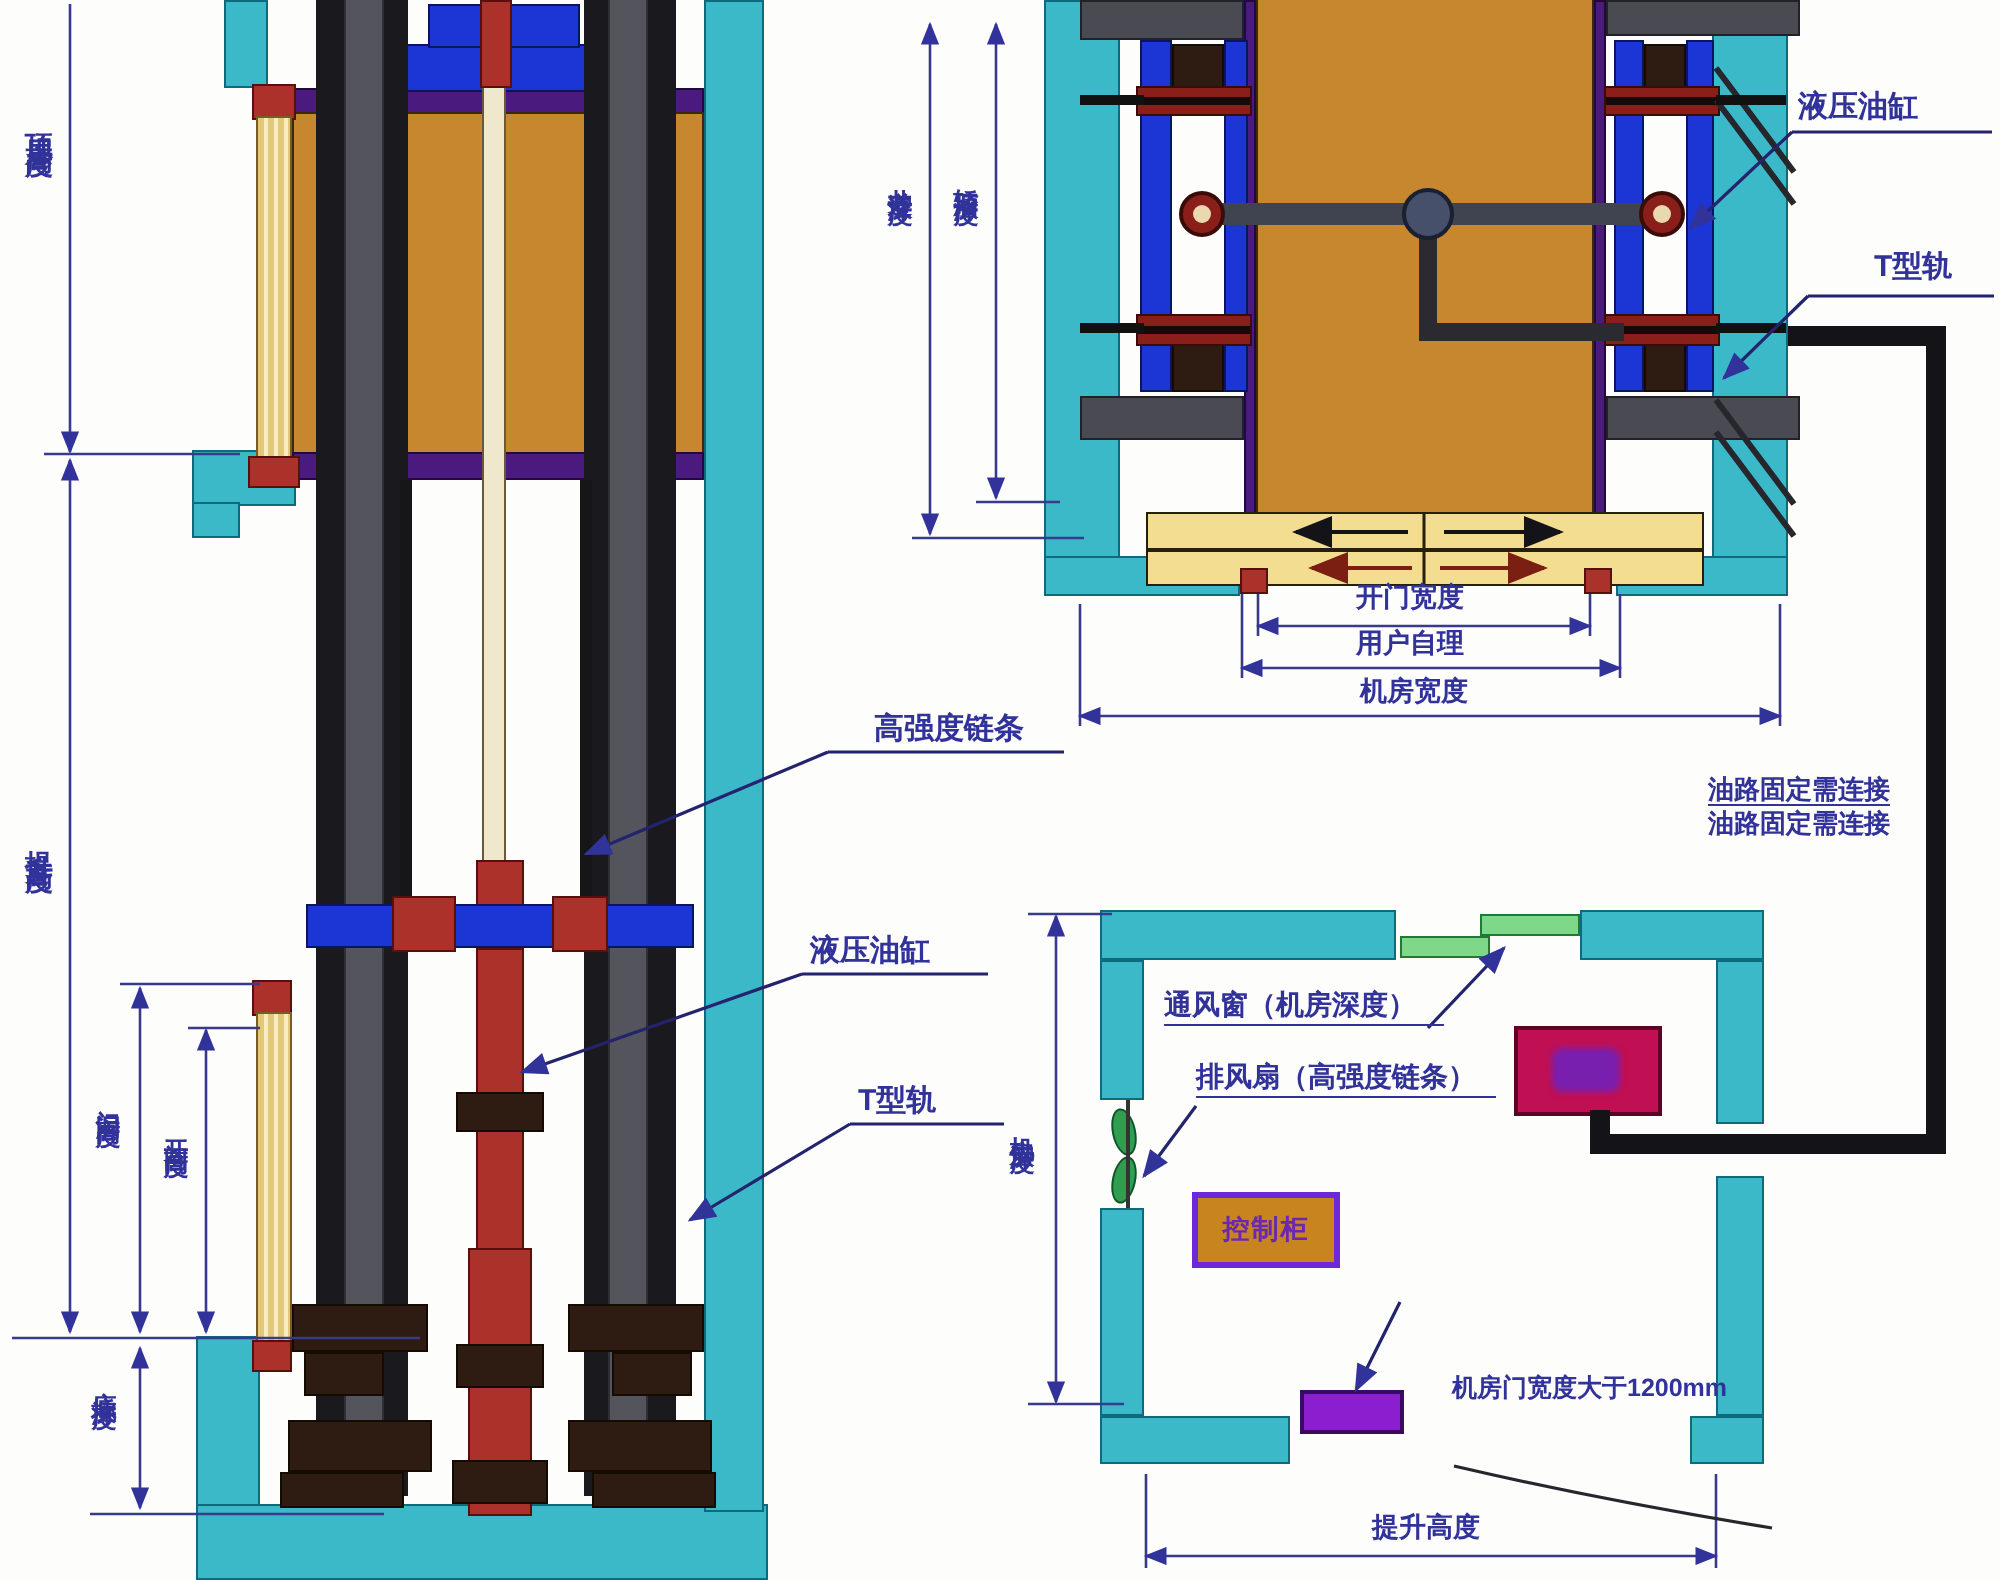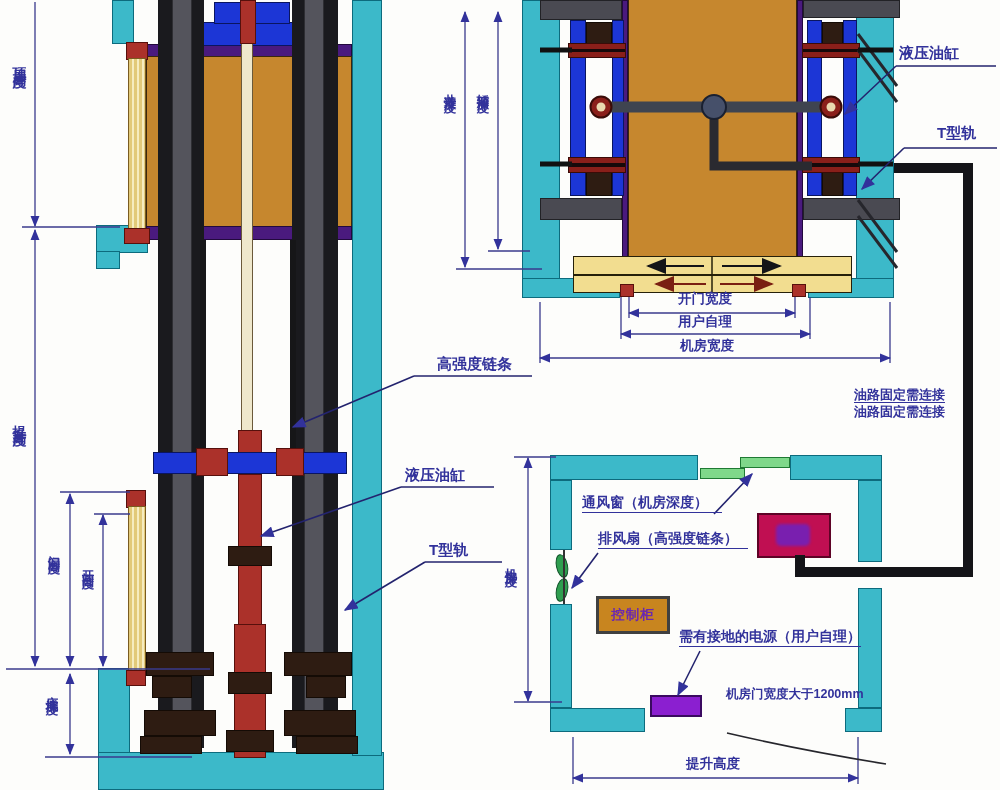--- a/index.html
+++ b/index.html
@@ -20,21 +20,21 @@
   .beamgray{background:#4a4a52;border:1px solid #222226;}
   .doorpanel{background:#f2dd90;border:1px solid #26200a;}
   .chain{background:#161618;}
   .green{background:#7fd88a;border:1px solid #1f7a33;}
   .leaf{background:#2f9e4f;border:1px solid #11542a;border-radius:50%;}
   .lbl{position:absolute;font-weight:bold;color:#32329b;white-space:nowrap;}
   .vlbl{writing-mode:vertical-rl;text-orientation:upright;letter-spacing:2px;}
   .und{border-bottom:1.5px solid #32329b;}
   .title{font-size:26px;color:#15156e;letter-spacing:5px;}
   svg{position:absolute;left:0;top:0;pointer-events:none;}
-  .cab{display:flex;align-items:center;justify-content:center;background:#c8851f;border:3px solid #404040;}
+  .cab{display:flex;align-items:center;justify-content:center;background:#c8851f;border:3px solid #6d28d9;}
   .cab span{font-weight:bold;color:#6a28b0;font-size:13.5px;letter-spacing:1px;}
   .pump{background:#c00f52;border:2px solid #5e0326;}
   .blob{background:#6d22c0;border-radius:5px;filter:blur(1.5px);opacity:.85;}
   .power{background:#8b1fd0;border:2px solid #3a0a60;}
 </style>
 </head>
 <body>
 
 <div id="stage">
 
@@ -261,18 +261,17 @@
   <div class="lbl" style="left:678px;top:290px;font-size:13.5px;">开门宽度</div>
   <div class="lbl" style="left:678px;top:313px;font-size:13.5px;">用户自理</div>
   <div class="lbl" style="left:680px;top:337px;font-size:13.5px;">机房宽度</div>
   <div class="lbl" style="left:854px;top:386px;font-size:13px;line-height:17px;">
     <span class="und">油路固定需连接</span><br>
     <span>油路固定需连接</span>
   </div>
 
   <div class="lbl und" style="left:582px;top:494px;font-size:14px;padding-right:14px;">通风窗（机房深度）</div>
   <div class="lbl und" style="left:598px;top:530px;font-size:14px;padding-right:10px;">排风扇（高强度链条）</div>
-  <div class="lbl und" style="left:679px;top:628px;font-size:14px;">需有接地的电源（用户自理）</div>
   <div class="lbl" style="left:726px;top:686px;font-size:12.5px;">机房门宽度大于1200mm</div>
   <div class="lbl" style="left:686px;top:755px;font-size:13.5px;">提升高度</div>
   <div class="lbl vlbl" style="left:502px;top:558px;font-size:12.5px;">机房深度</div>
 
 </div>
 
 </body></html>

